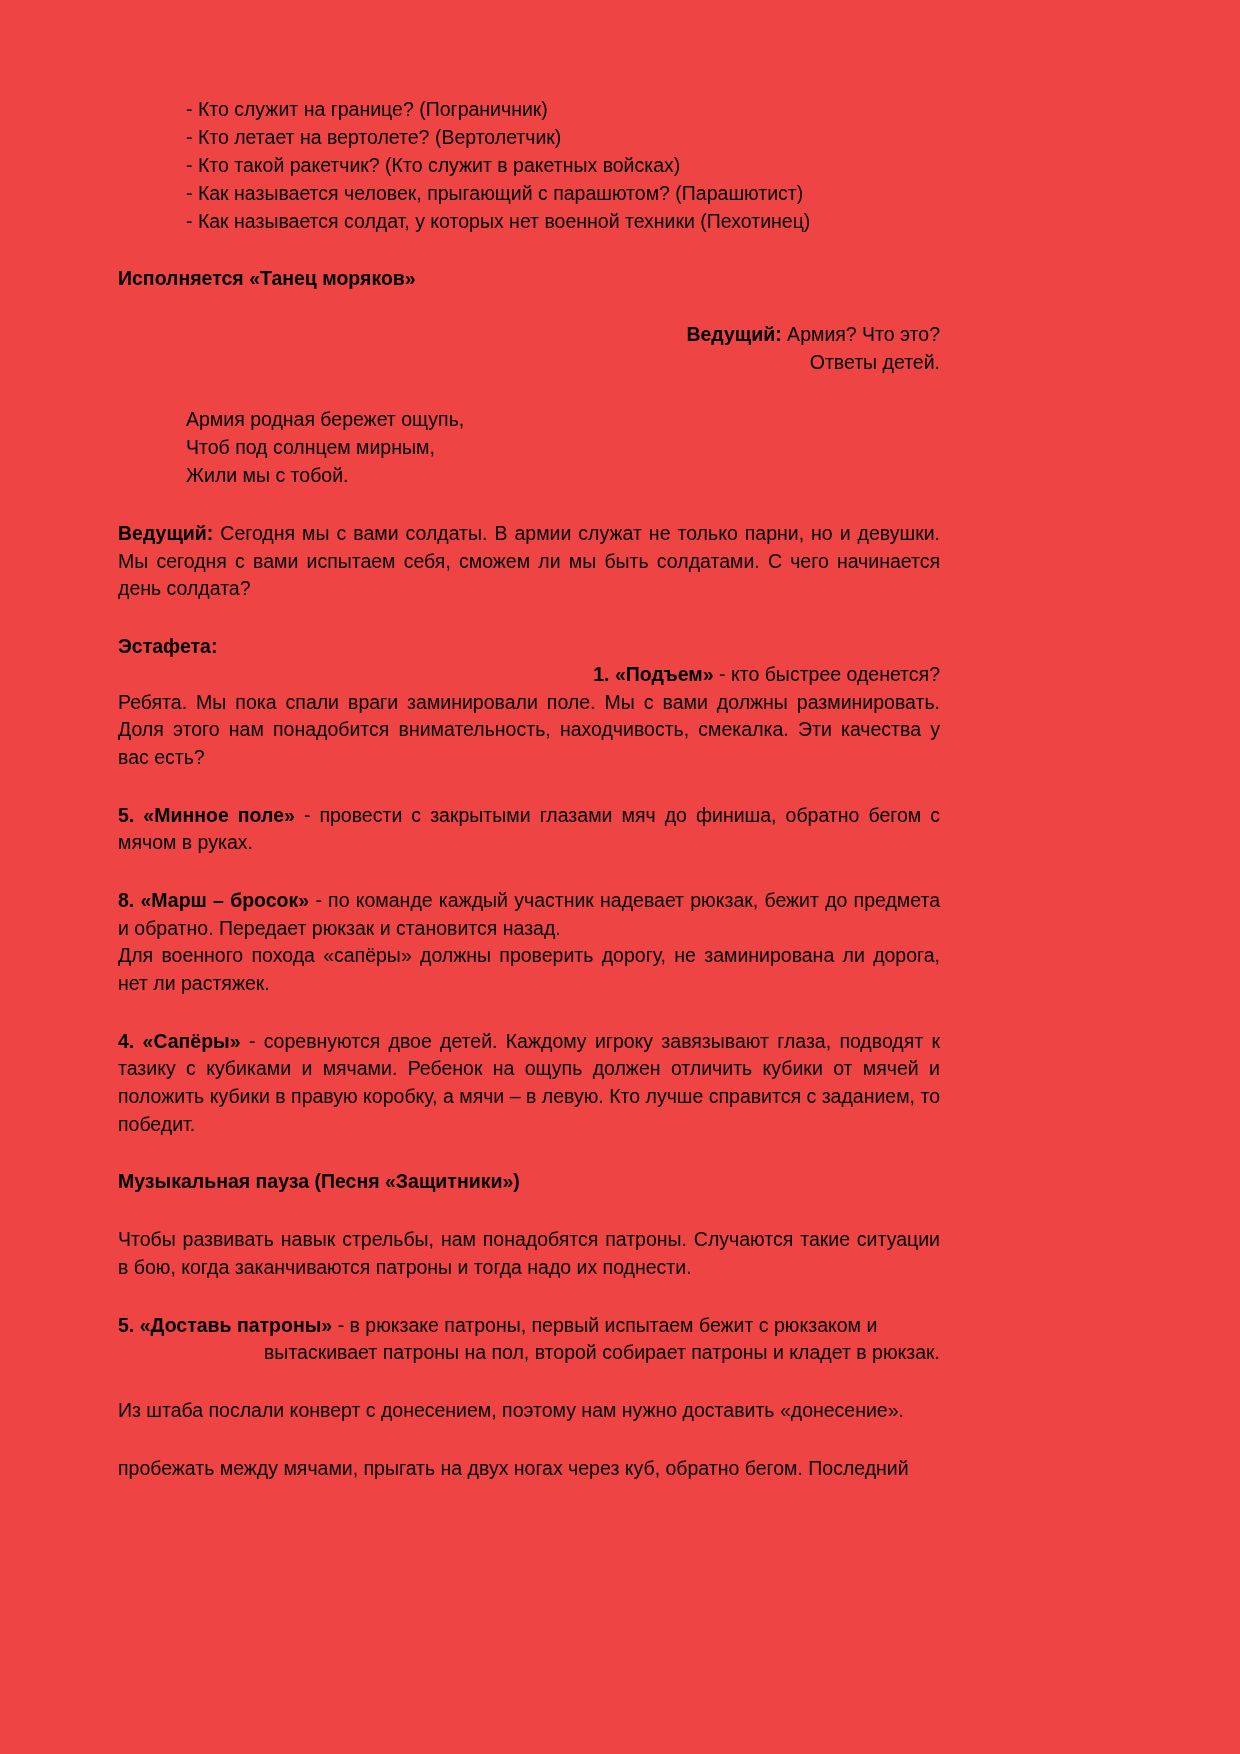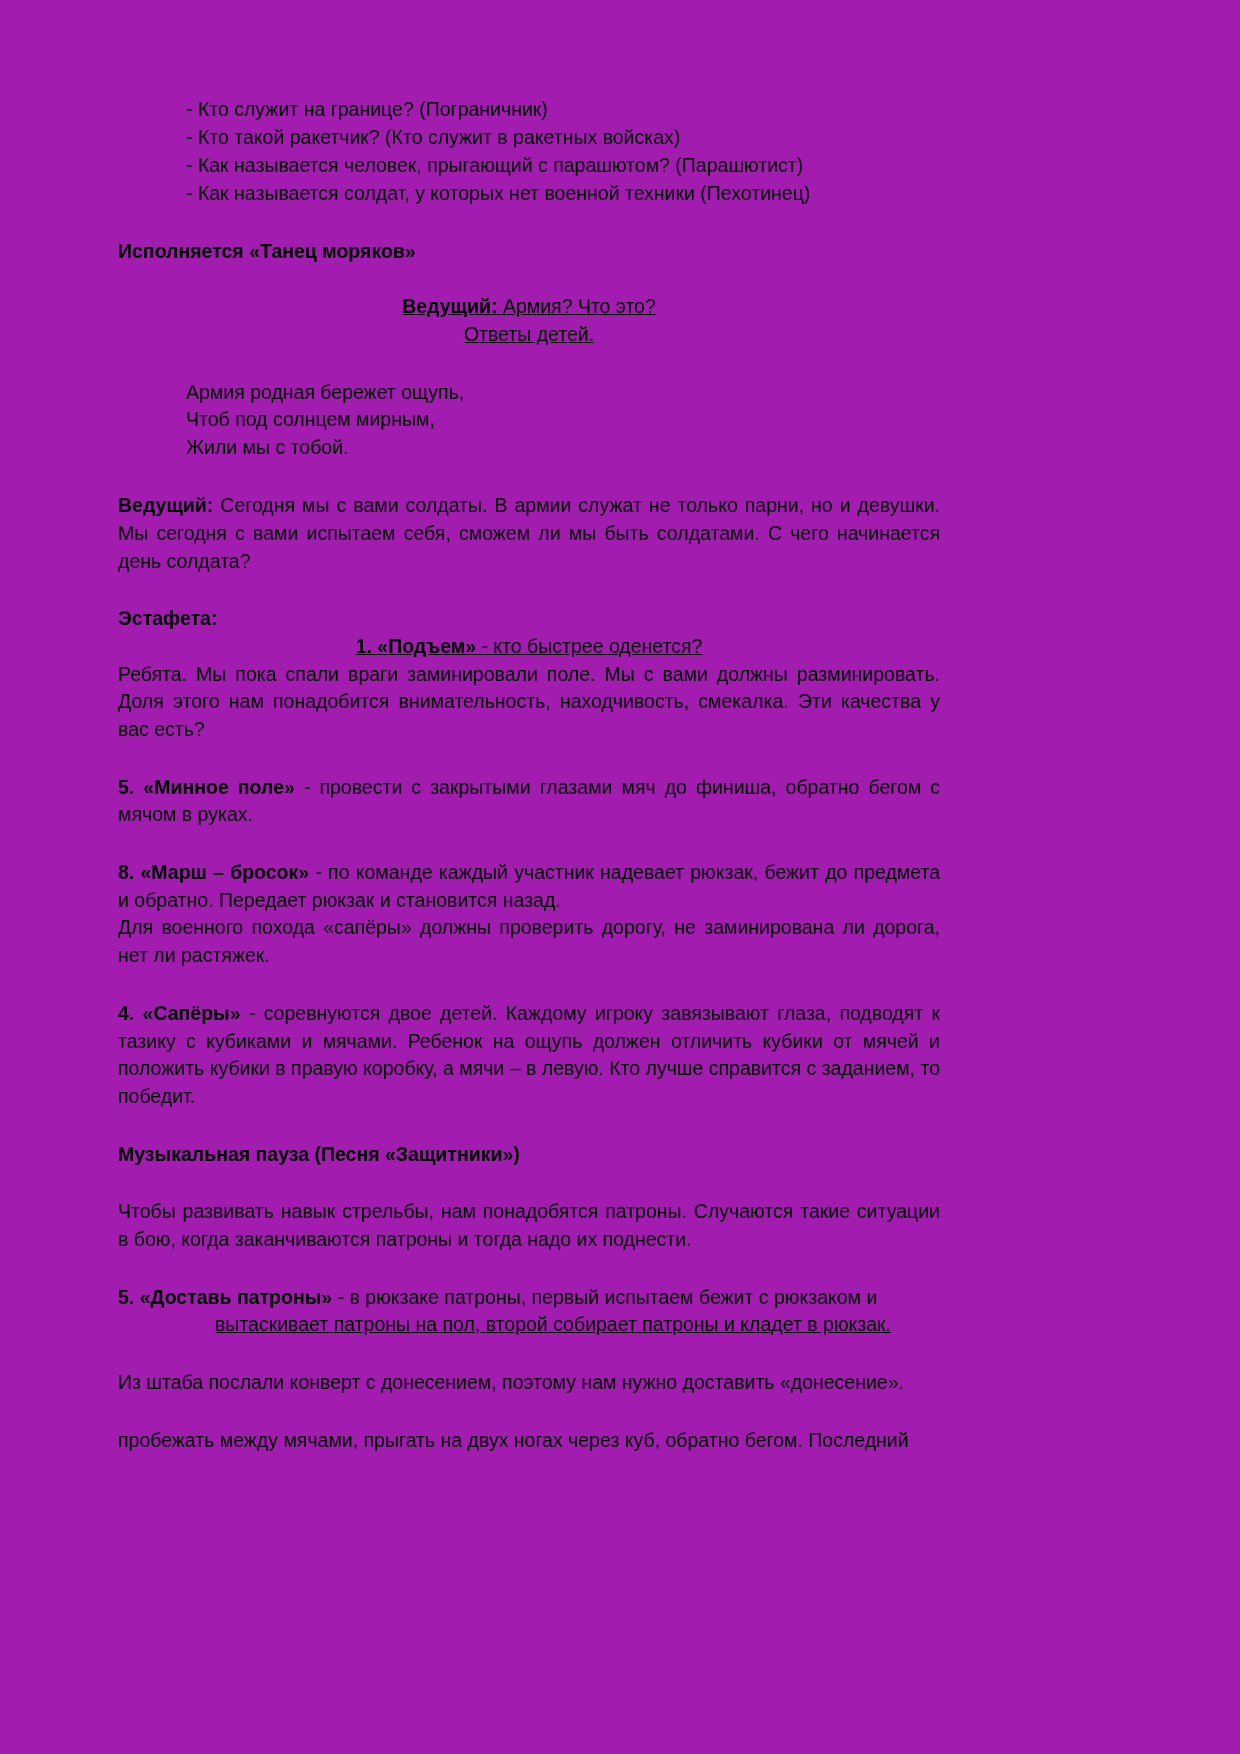--- a/index.html
+++ b/index.html
@@ -13,21 +13,21 @@
     font-family: "Liberation Sans", sans-serif;
     color: #000000;
     -webkit-font-smoothing: none;
   }
   .page {
     position: relative;
     width: 1240px;
     height: 1754px;
     box-sizing: border-box;
     padding: 96px 110px 60px 118px;
-    background: #a21caf;
+    background: #ef4444;
   }
   .doc-body {
     width: 822px;
   }
   p {
     margin: 0;
     font-size: 19.5px;
     line-height: 1.42;
   }
   .qa-block {
@@ -60,32 +60,32 @@
     white-space: nowrap;
   }
   .hanging {
     padding-left: 48px;
     text-indent: -48px;
   }
   .hang-cont {
     padding-left: 48px;
   }
   .plain {
-    text-align: center;
-    text-decoration: underline;
+    text-align: right;
   }
 </style>
 </head>
 <body>
 
 <div class="page">
   <div class="doc-body">
 
     <div class="qa-block">
       <div class="qa-line">- Кто служит на границе? (Пограничник)</div>
+      <div class="qa-line">- Кто летает на вертолете? (Вертолетчик)</div>
       <div class="qa-line">- Кто такой ракетчик? (Кто служит в ракетных войсках)</div>
       <div class="qa-line">- Как называется человек, прыгающий с парашютом? (Парашютист)</div>
       <div class="qa-line">- Как называется солдат, у которых нет военной техники (Пехотинец)</div>
     </div>
 
     <div class="gap-lg"></div>
 
     <p class="heading">Исполняется «Танец моряков»</p>
 
     <div class="gap-md"></div>

